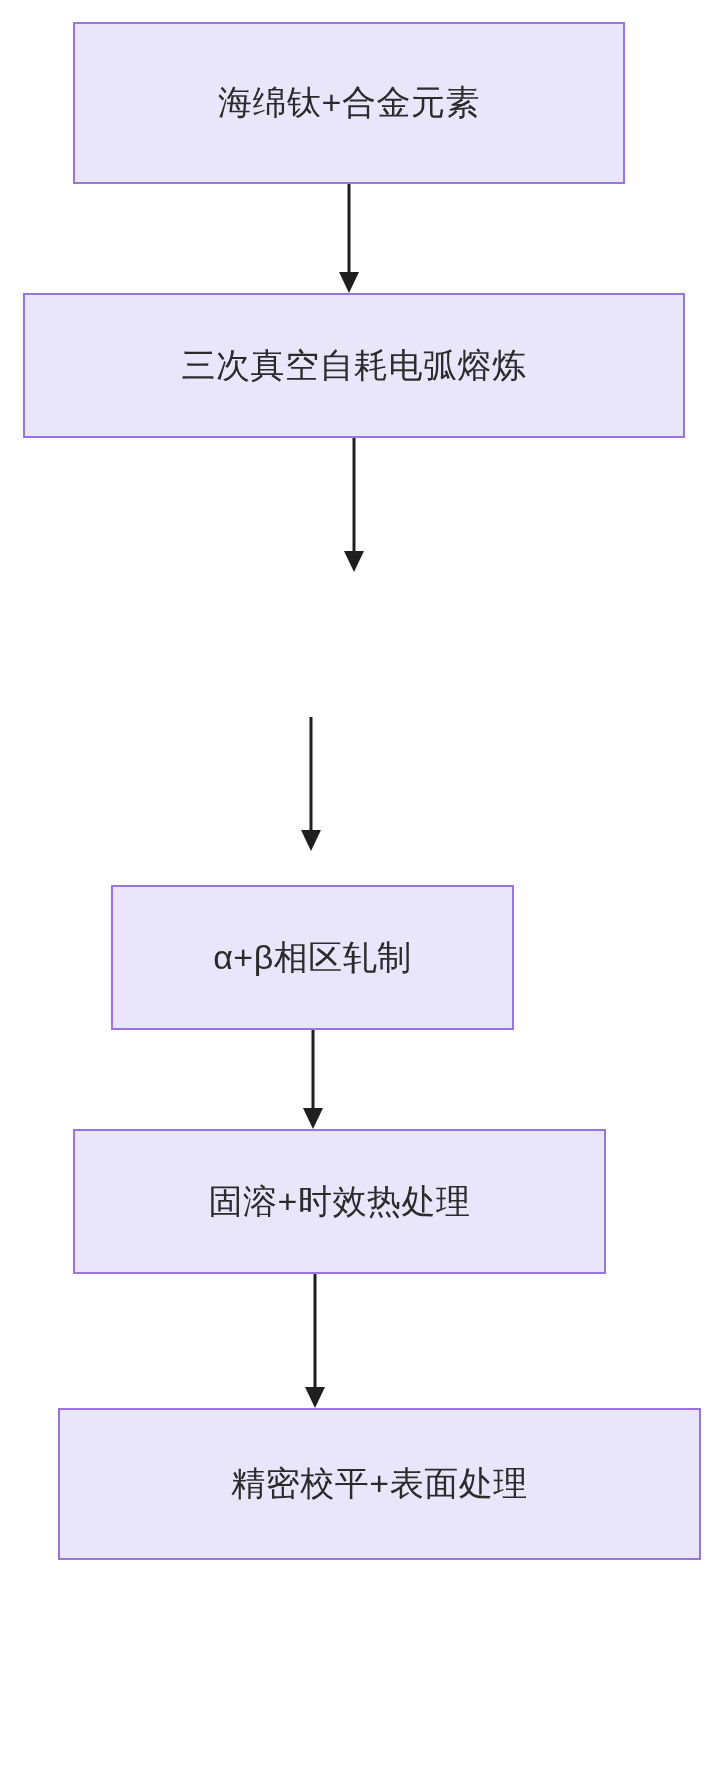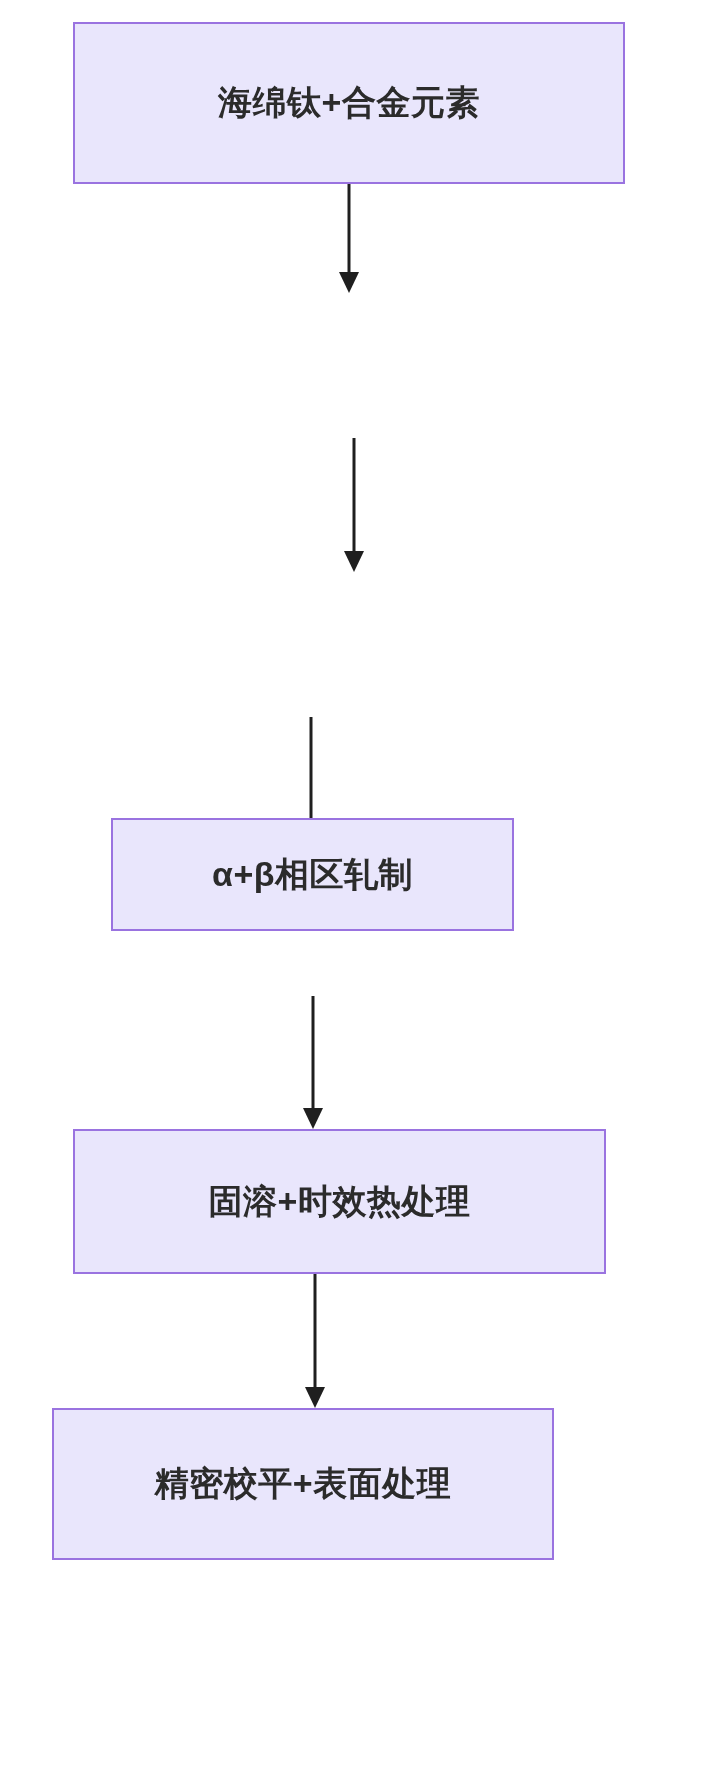--- a/index.html
+++ b/index.html
@@ -28,21 +28,20 @@
     justify-content: center;
     color: #262626;
   }
   .node-label {
     font-size: 34px;
     line-height: 1.1;
     letter-spacing: 0.5px;
     color: #2b2b2b;
     white-space: nowrap;
     text-align: left;
-    font-weight: bold;
   }
   .edge-svg {
     position: absolute;
     left: 0;
     top: 0;
     width: 708px;
     height: 1770px;
     pointer-events: none;
   }
   .edge-path {
@@ -80,27 +79,30 @@
     <g>
       <path class="edge-path" d="M 315 1274 L 315 1393"></path>
       <polygon class="edge-head" points="315,1408 305,1387 325,1387"></polygon>
     </g>
   </svg>
 
   <div class="node" style="left:73px; top:22px; width:552px; height:162px;">
     <span class="node-label">海绵钛+合金元素</span>
   </div>
 
+  <div class="node" style="left:23px; top:293px; width:662px; height:145px;">
+    <span class="node-label">三次真空自耗电弧熔炼</span>
+  </div>
 
 
-  <div class="node" style="left:111px; top:818px; width:403px; height:113px;">
+  <div class="node" style="left:111px; top:885px; width:403px; height:145px;">
     <span class="node-label">α+β相区轧制</span>
   </div>
 
   <div class="node" style="left:73px; top:1129px; width:533px; height:145px;">
     <span class="node-label">固溶+时效热处理</span>
   </div>
 
-  <div class="node" style="left:52px; top:1408px; width:502px; height:152px;">
+  <div class="node" style="left:58px; top:1408px; width:643px; height:152px;">
     <span class="node-label">精密校平+表面处理</span>
   </div>
 
 </div>
 
 </body></html>

